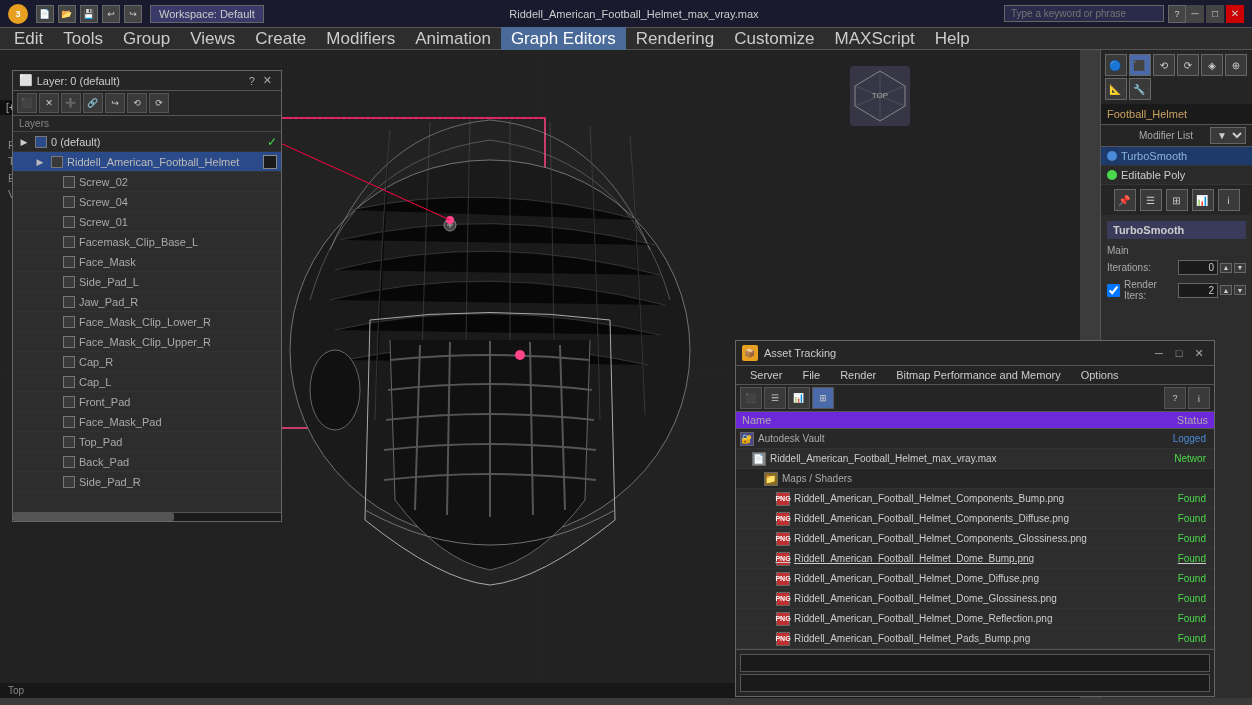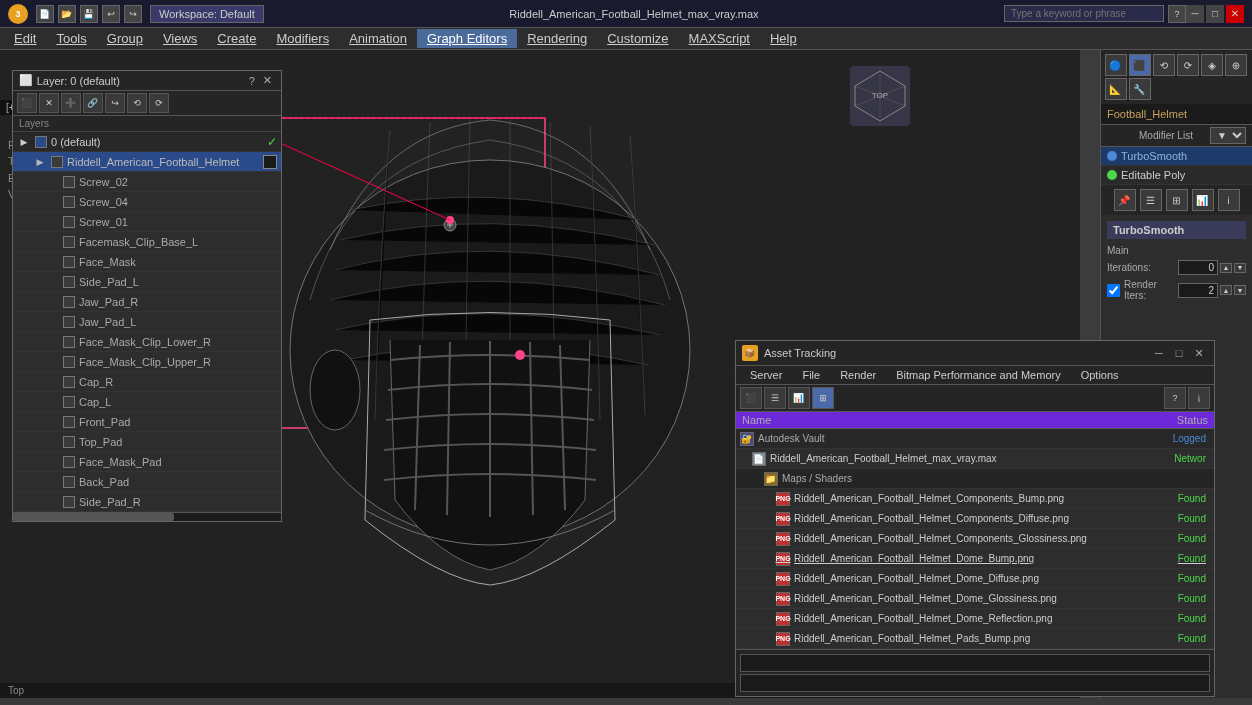--- a/index.html
+++ b/index.html
@@ -12,21 +12,21 @@
     .title-bar-btn { width: 18px; height: 18px; background: #444; border: 1px solid #666; display: flex; align-items: center; justify-content: center; font-size: 9px; cursor: pointer; }
     .title-workspace { background: #3a3a6a; border: 1px solid #666; padding: 2px 8px; font-size: 11px; color: #ccc; }
     .title-filename { flex: 1; text-align: center; font-size: 11px; color: #ccc; }
     .title-search { background: #2a2a4a; border: 1px solid #666; padding: 2px 6px; width: 160px; font-size: 10px; color: #888; }
     .title-win-controls { display: flex; gap: 2px; margin-left: auto; }
     .title-win-btn { width: 18px; height: 18px; background: #444; display: flex; align-items: center; justify-content: center; font-size: 10px; cursor: pointer; border: none; color: #ccc; }
     .title-win-btn.close { background: #c00; }
 
     
     .menu-bar { display: flex; align-items: center; background: #2d2d2d; height: 22px; padding: 0 4px; border-bottom: 1px solid #555; }
-    .menu-item { padding: 2px 10px; cursor: pointer; font-size: 13px; color: #ccc; text-decoration: underline; }
+    .menu-item { padding: 2px 10px; cursor: pointer; font-size: 17px; color: #ccc; }
     .menu-item.active { background: #4a6a9a; color: #fff; }
 
     
     .viewport-label { position: absolute; top: 50px; left: 0; background: rgba(0,0,0,0.5); color: #aaa; font-size: 10px; padding: 2px 6px; z-index: 10; }
 
     
     .stats-overlay { position: absolute; top: 70px; left: 8px; z-index: 10; font-size: 11px; color: #c8c800; line-height: 1.5; }
     .stats-overlay .label { color: #888; }
 
     
@@ -390,25 +390,20 @@
           <span class="layer-name">Side_Pad_L</span>
         </div>
         <div class="layer-item grandchild">
           <span class="layer-icon"></span>
           <span style="width: 12px; height: 12px; border: 1px solid rgb(119, 119, 119); background: rgb(58, 58, 58); margin-right: 4px; display: inline-block; font-size: 8px; flex-shrink: 0;"></span>
           <span class="layer-name">Jaw_Pad_R</span>
         </div>
         <div class="layer-item grandchild">
           <span class="layer-icon"></span>
           <span style="width: 12px; height: 12px; border: 1px solid rgb(119, 119, 119); background: rgb(58, 58, 58); margin-right: 4px; display: inline-block; font-size: 8px; flex-shrink: 0;"></span>
-          <span class="layer-name">Jaw_Pad_L</span>
-        </div>
-        <div class="layer-item grandchild">
-          <span class="layer-icon"></span>
-          <span style="width: 12px; height: 12px; border: 1px solid rgb(119, 119, 119); background: rgb(58, 58, 58); margin-right: 4px; display: inline-block; font-size: 8px; flex-shrink: 0;"></span>
           <span class="layer-name">Face_Mask_Clip_Lower_R</span>
         </div>
         <div class="layer-item grandchild">
           <span class="layer-icon"></span>
           <span style="width: 12px; height: 12px; border: 1px solid rgb(119, 119, 119); background: rgb(58, 58, 58); margin-right: 4px; display: inline-block; font-size: 8px; flex-shrink: 0;"></span>
           <span class="layer-name">Face_Mask_Clip_Upper_R</span>
         </div>
         <div class="layer-item grandchild">
           <span class="layer-icon"></span>
           <span style="width: 12px; height: 12px; border: 1px solid rgb(119, 119, 119); background: rgb(58, 58, 58); margin-right: 4px; display: inline-block; font-size: 8px; flex-shrink: 0;"></span>
@@ -420,26 +415,26 @@
           <span class="layer-name">Cap_L</span>
         </div>
         <div class="layer-item grandchild">
           <span class="layer-icon"></span>
           <span style="width: 12px; height: 12px; border: 1px solid rgb(119, 119, 119); background: rgb(58, 58, 58); margin-right: 4px; display: inline-block; font-size: 8px; flex-shrink: 0;"></span>
           <span class="layer-name">Front_Pad</span>
         </div>
         <div class="layer-item grandchild">
           <span class="layer-icon"></span>
           <span style="width: 12px; height: 12px; border: 1px solid rgb(119, 119, 119); background: rgb(58, 58, 58); margin-right: 4px; display: inline-block; font-size: 8px; flex-shrink: 0;"></span>
+          <span class="layer-name">Face_Mask_Pad</span>
+        </div>
+        <div class="layer-item grandchild">
+          <span class="layer-icon"></span>
+          <span style="width: 12px; height: 12px; border: 1px solid rgb(119, 119, 119); background: rgb(58, 58, 58); margin-right: 4px; display: inline-block; font-size: 8px; flex-shrink: 0;"></span>
           <span class="layer-name">Top_Pad</span>
-        </div>
-        <div class="layer-item grandchild">
-          <span class="layer-icon"></span>
-          <span style="width: 12px; height: 12px; border: 1px solid rgb(119, 119, 119); background: rgb(58, 58, 58); margin-right: 4px; display: inline-block; font-size: 8px; flex-shrink: 0;"></span>
-          <span class="layer-name">Face_Mask_Pad</span>
         </div>
         <div class="layer-item grandchild">
           <span class="layer-icon"></span>
           <span style="width: 12px; height: 12px; border: 1px solid rgb(119, 119, 119); background: rgb(58, 58, 58); margin-right: 4px; display: inline-block; font-size: 8px; flex-shrink: 0;"></span>
           <span class="layer-name">Back_Pad</span>
         </div>
         <div class="layer-item grandchild">
           <span class="layer-icon"></span>
           <span style="width: 12px; height: 12px; border: 1px solid rgb(119, 119, 119); background: rgb(58, 58, 58); margin-right: 4px; display: inline-block; font-size: 8px; flex-shrink: 0;"></span>
           <span class="layer-name">Side_Pad_R</span>

